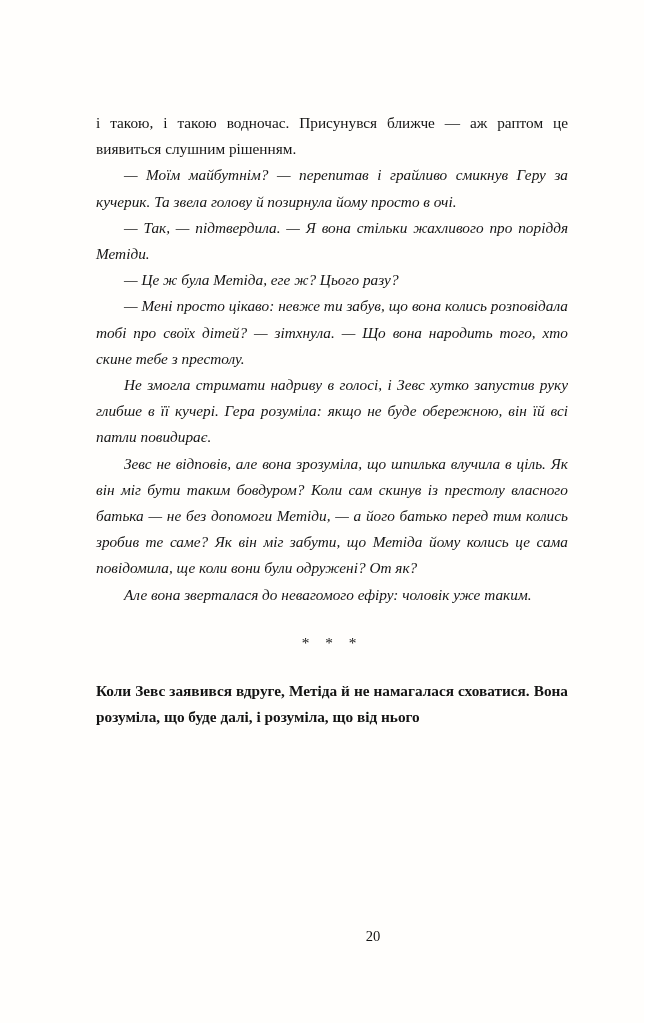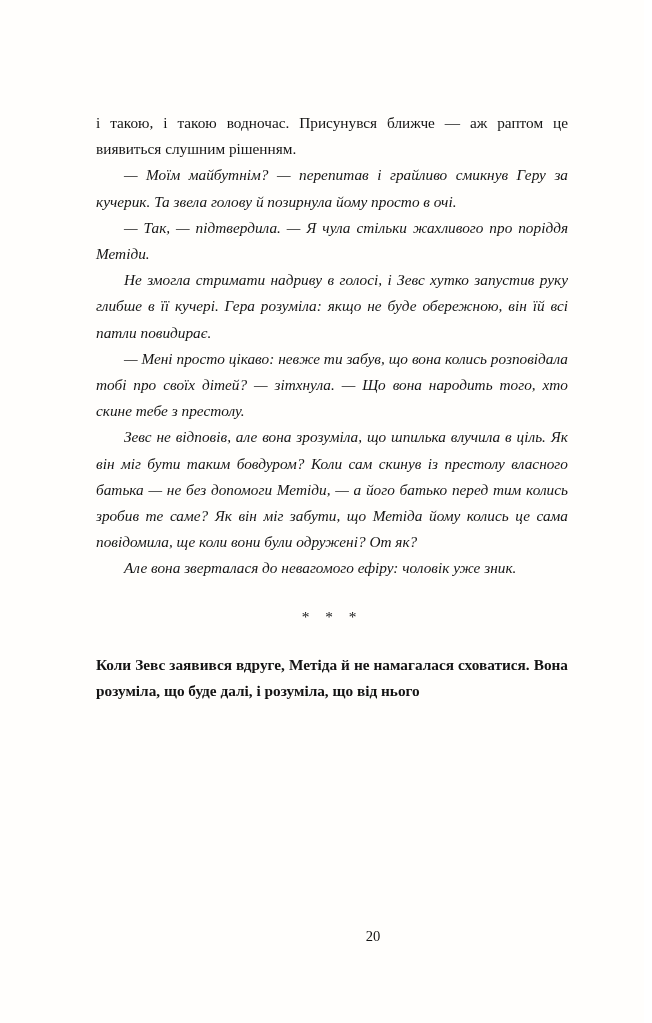--- a/index.html
+++ b/index.html
@@ -71,22 +71,23 @@
     padding-left: 39px;
   }
 </style>
 </head>
 <body>
 
 <div class="page">
   <div class="text-column">
     <p class="para noindent">і такою, і такою водночас. Присунувся ближче — аж раптом це виявиться слушним рішенням.</p>
     <p class="para indent">— Моїм майбутнім? — перепитав і грайливо смикнув Геру за кучерик. Та звела голову й позирнула йому просто в очі.</p>
-    <p class="para indent">— Так, — підтвердила. — Я чула стільки жахливого про поріддя Метіди.</p>
+    <p class="para indent">— Так, — підтвердила. — Я вона стільки жахливого про поріддя Метіди.</p>
+    <p class="para indent">— Це ж була Метіда, еге ж? Цього разу?</p>
+    <p class="para indent">— Мені просто цікаво: невже ти забув, що вона колись розповідала тобі про своїх дітей? — зітхнула. — Що вона народить того, хто скине тебе з престолу.</p>
     <p class="para indent">Не змогла стримати надриву в голосі, і Зевс хутко запустив руку глибше в її кучері. Гера розуміла: якщо не буде обережною, він їй всі патли повидирає.</p>
-    <p class="para indent">— Мені просто цікаво: невже ти забув, що вона колись розповідала тобі про своїх дітей? — зітхнула. — Що вона народить того, хто скине тебе з престолу.</p>
     <p class="para indent">Зевс не відповів, але вона зрозуміла, що шпилька влучила в ціль. Як він міг бути таким бовдуром? Коли сам скинув із престолу власного батька — не без допомоги Метіди, — а його батько перед тим колись зробив те саме? Як він міг забути, що Метіда йому колись це сама повідомила, ще коли вони були одружені? От як?</p>
-    <p class="para indent">Але вона зверталася до невагомого ефіру: чоловік уже зник.</p>
+    <p class="para indent">Але вона зверталася до невагомого ефіру: чоловік уже таким.</p>
     <div class="divider">* * *</div>
     <p class="para noindent section-after">Коли Зевс заявився вдруге, Метіда й не намагалася сховатися. Вона розуміла, що буде далі, і розуміла, що від нього</p>
   </div>
   <div class="folio">20</div>
 </div>
 
 </body></html>

